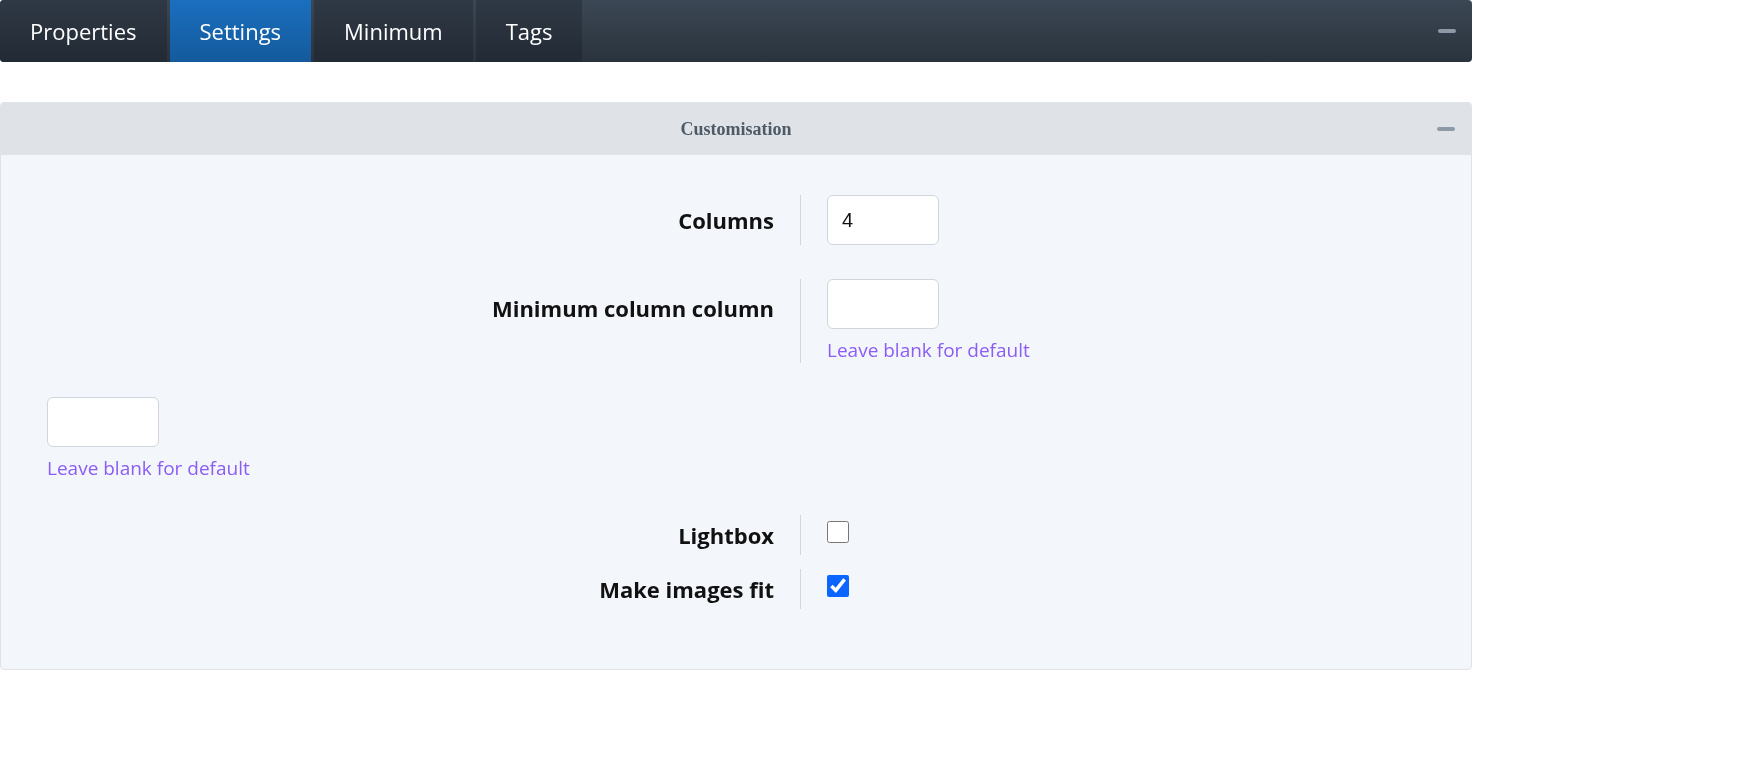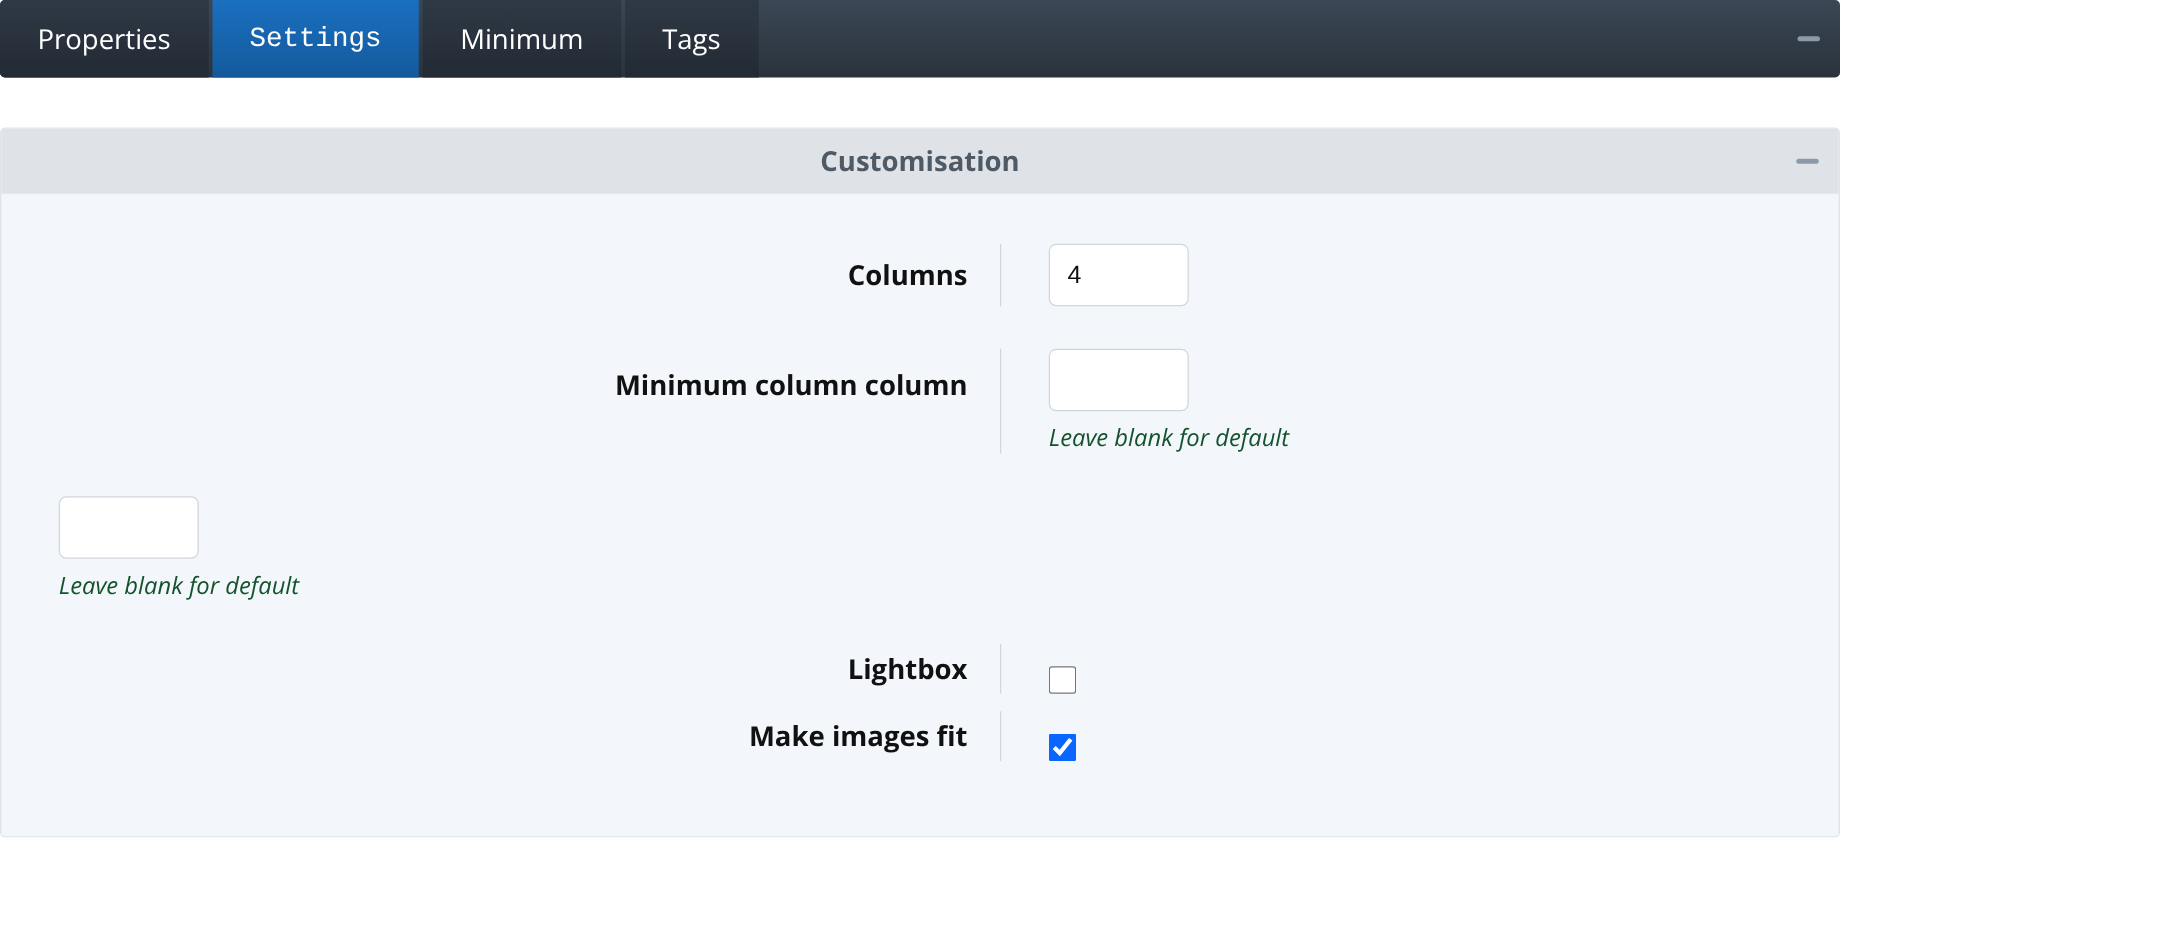--- a/index.html
+++ b/index.html
@@ -29,21 +29,20 @@
     font-size: 22px;
     font-weight: 400;
     background: linear-gradient(#2f3945, #222a34);
     margin-right: 3px;
     cursor: pointer;
     user-select: none;
   }
   .tab:first-child { border-top-left-radius: 4px; border-bottom-left-radius: 4px; }
   .tab.active {
     background: linear-gradient(#1a6fbf, #145a9c);
-    font-family: Liberation Mono, monospace;
   }
   .tabbar-rest { flex: 1; position: relative; }
   .tabbar-minimize {
     position: absolute;
     right: 14px;
     top: 50%;
     transform: translateY(-50%);
     width: 22px;
     height: 22px;
     display: flex;
@@ -72,44 +71,44 @@
     background: #dfe3e8;
     height: 52px;
     display: flex;
     align-items: center;
     justify-content: center;
     position: relative;
   }
   .panel-title {
     color: #4e5a66;
     font-weight: 700;
-    font-size: 22px;
+    font-size: 18px;
+    font-family: Liberation Serif, serif;
   }
   .panel-minimize {
     position: absolute;
     right: 14px;
     top: 50%;
     transform: translateY(-50%);
     width: 22px;
     height: 22px;
     display: flex;
     align-items: center;
     justify-content: center;
     cursor: pointer;
   }
   .panel-body {
     padding: 40px 20px 60px 20px;
   }
 
   
   .row {
     display: flex;
-    align-items: flex-end;
+    align-items: flex-start;
     margin-bottom: 34px;
-    gap: 12px;
   }
   .row:last-child { margin-bottom: 0; }
   .label-col {
     width: 780px;
     text-align: right;
     padding-right: 26px;
     border-right: 1px solid #d0d7de;
     padding-top: 8px;
     padding-bottom: 8px;
     min-height: 50px;
@@ -134,22 +133,21 @@
     width: 112px;
     height: 50px;
     border: 1px solid #cfd6dd;
     border-radius: 6px;
     background: #fff;
     font-size: 20px;
     padding: 0 14px;
     color: #111;
   }
   .help {
-    color: #14532d;
-    font-style: italic;
+    color: #8b5cf6;
     font-size: 19px;
     margin-top: 8px;
   }
   .checkbox {
     width: 22px;
     height: 22px;
     margin-top: 6px;
     accent-color: #0a66ff;
     cursor: pointer;
   }

